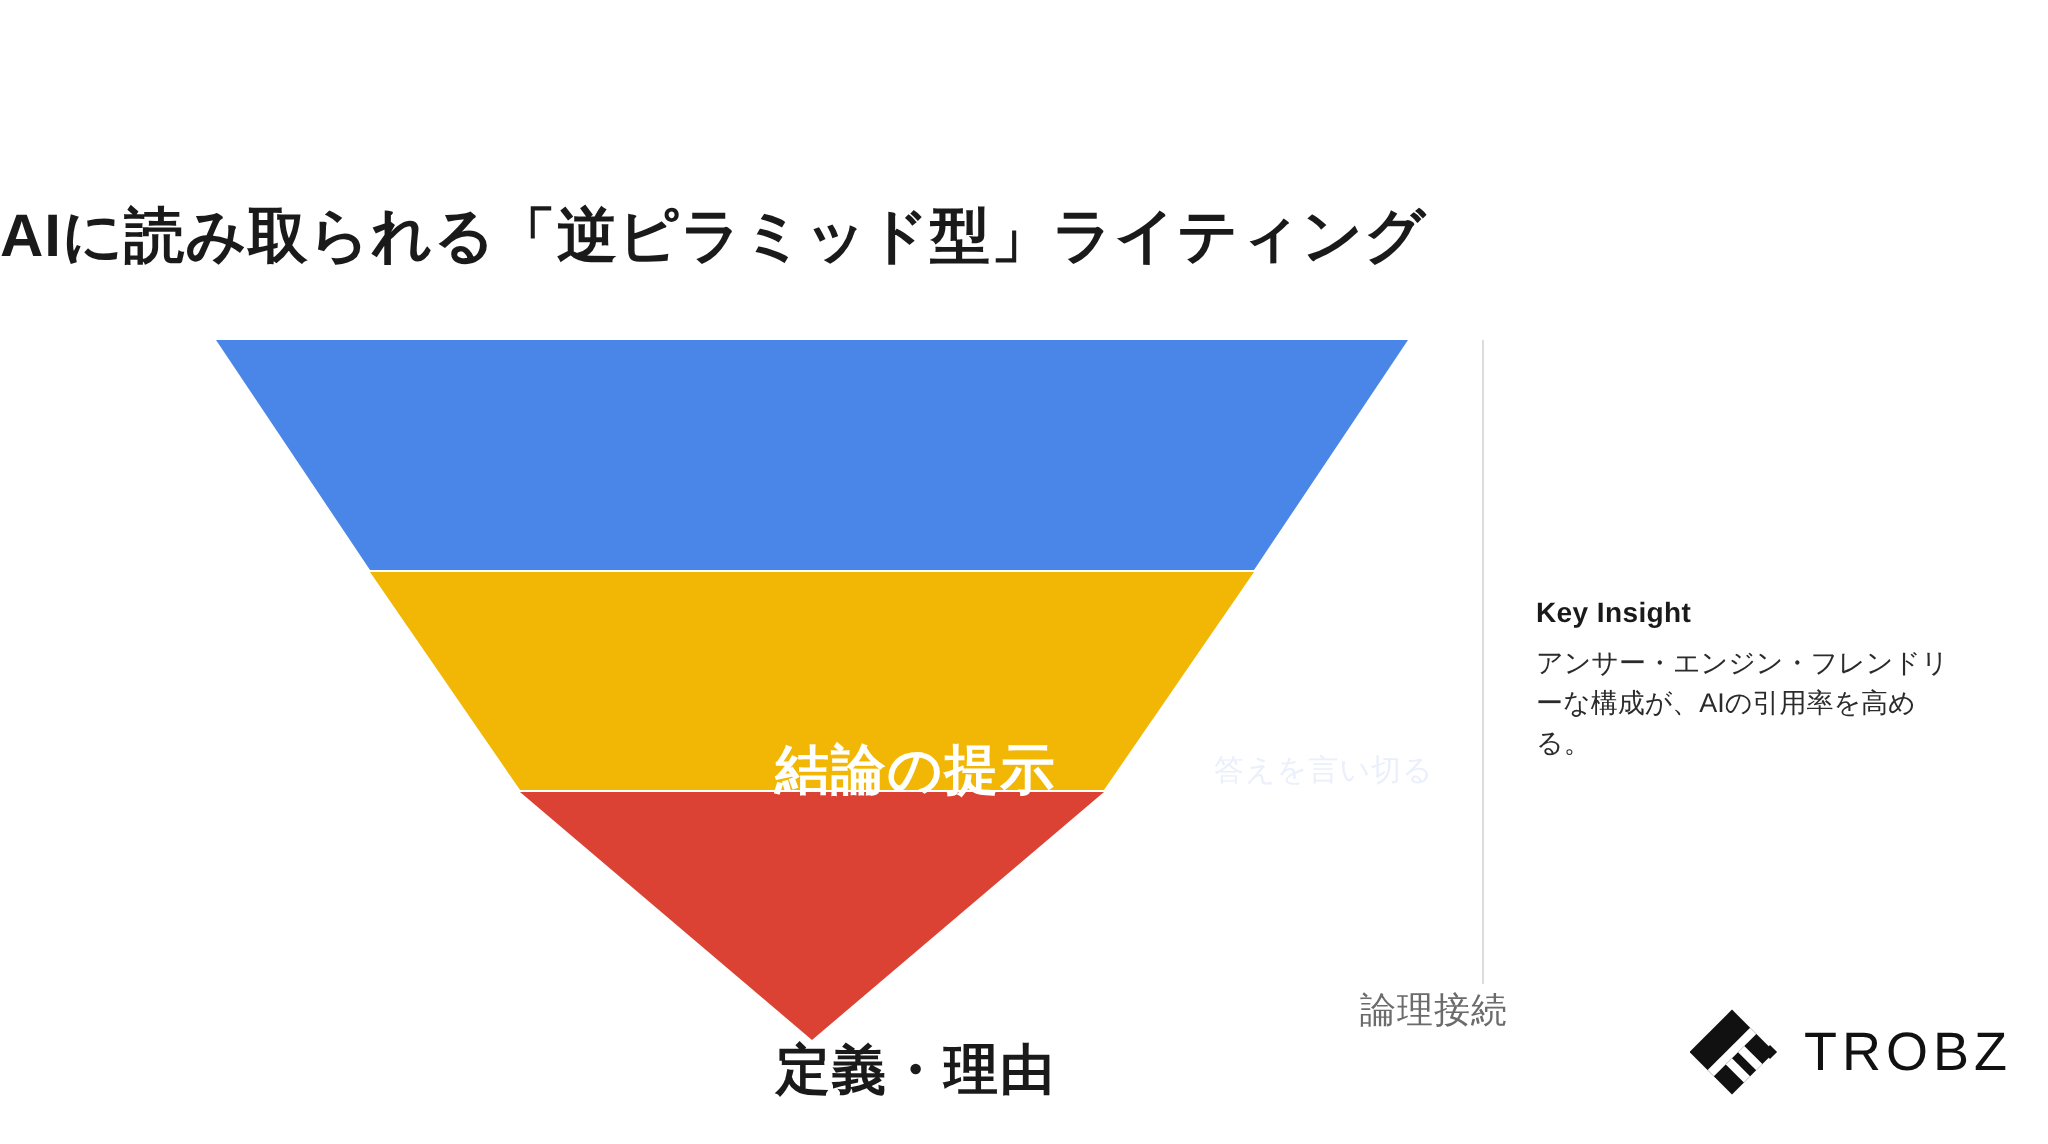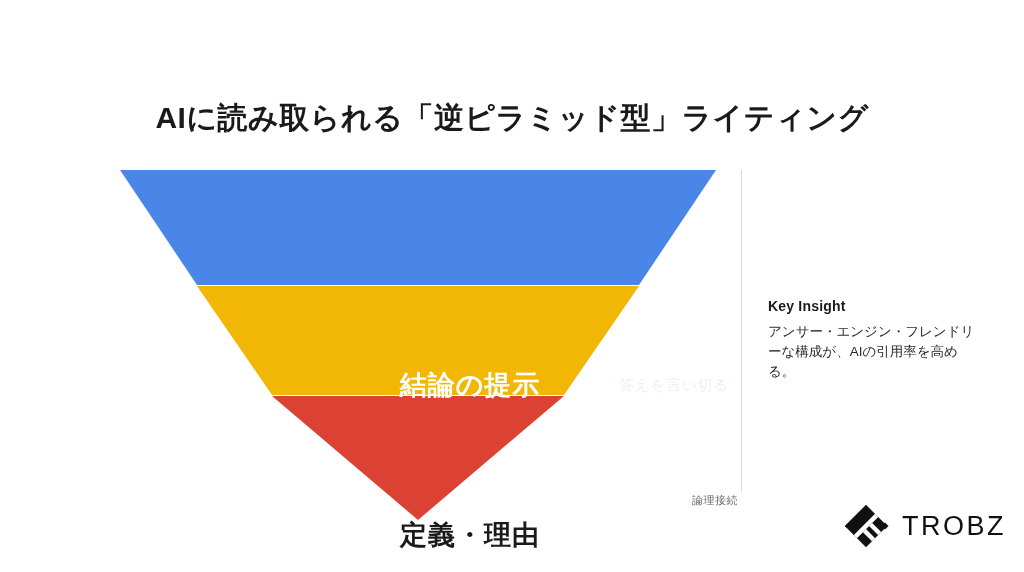--- a/index.html
+++ b/index.html
@@ -20,32 +20,32 @@
     background: #ffffff;
     overflow: hidden;
   }
 
   
   #title {
     position: absolute;
     left: 0;
     top: 78px;
     width: 1024px;
-    text-align: center;
+    text-align: left;
     font-size: 30px;
     font-weight: 700;
     letter-spacing: 0.5px;
     color: #1a1a1a;
     white-space: nowrap;
   }
 
   
   #funnel {
     position: absolute;
-    left: 104px;
+    left: 92px;
     top: 160px;
     width: 640px;
     height: 380px;
   }
   #funnel-svg {
     position: absolute;
     left: 0;
     top: 0;
     display: block;
   }
@@ -85,21 +85,21 @@
     top: 325px;
     width: 260px;
     font-size: 27px;
     color: #1a1a1a;
     letter-spacing: 1px;
     margin-top: 32px;
   }
   #band2-sublabel {
     left: 588px;
     top: 333px;
-    font-size: 11px;
+    font-size: 18px;
     color: #6b6b6b;
     letter-spacing: 0.5px;
   }
 
   
   #band3-label {
     left: 300px;
     top: 399px;
     width: 230px;
     font-size: 20px;

